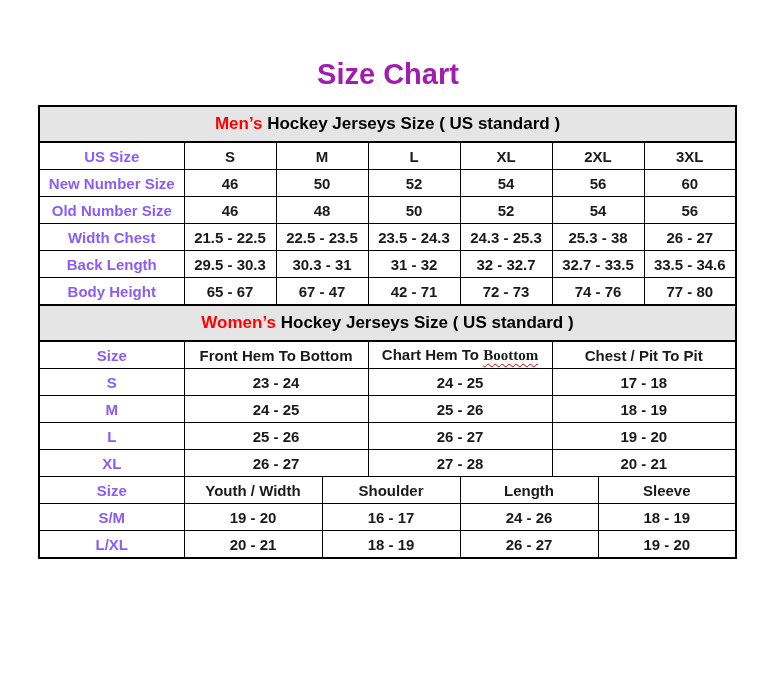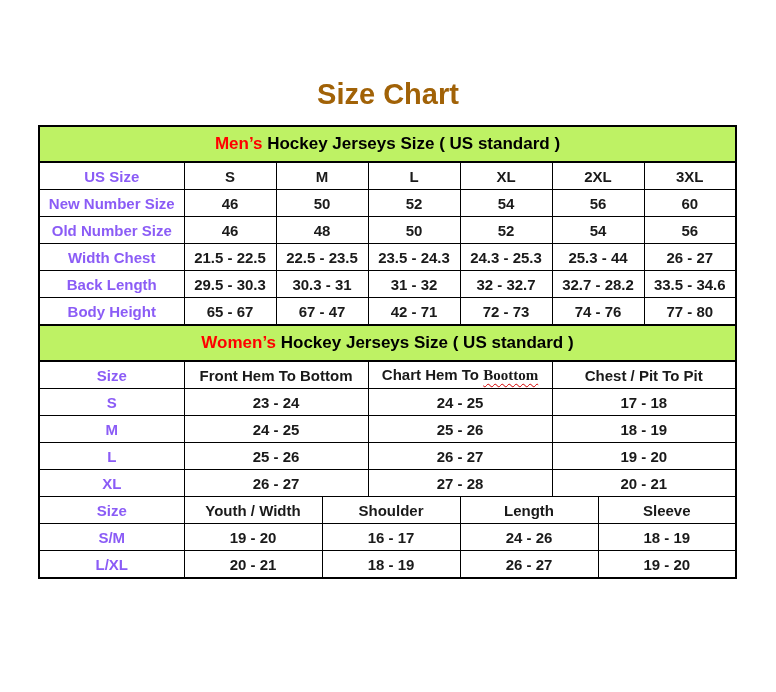--- a/index.html
+++ b/index.html
@@ -1,35 +1,35 @@
 <!DOCTYPE html>
 <html><head>
 <meta charset="utf-8">
 <style>
   html,body{margin:0;padding:0;}
   body{
     width:776px;height:692px;background:#ffffff;overflow:hidden;
     font-family:"Liberation Sans", sans-serif;
   }
   .title{
-    margin:78px 0 14px 0;text-align:center;
-    font-size:29px;font-weight:bold;color:#a16207;letter-spacing:0px;
+    margin:58px 0 14px 0;text-align:center;
+    font-size:29px;font-weight:bold;color:#a21caf;letter-spacing:0px;
   }
   .chart-wrap{margin-left:38px;width:699px;}
   table.size-chart{
     width:699px;border-collapse:collapse;table-layout:fixed;
     border:2px solid #000;
   }
   td{
     border:1px solid #000;text-align:center;vertical-align:middle;
     font-weight:bold;color:#1a1a1a;font-size:15px;height:26px;
     padding:0 2px;overflow:hidden;white-space:nowrap;
   }
   tr.band td{
-    background:#bef264;border:2px solid #000;height:34px;font-size:17px;color:#000;
+    background:#e5e5e5;border:2px solid #000;height:34px;font-size:17px;color:#000;
   }
   tr.band .red{color:#ff0000;}
   td.lbl{font-weight:bold;color:#8b5cf6;}
   .squiggle{
     text-decoration:underline;
     text-decoration-style:wavy;
     text-decoration-color:#d40000;
     text-decoration-thickness:1px;
     text-underline-offset:3px;
     font-family:Liberation Serif, serif;
@@ -77,30 +77,30 @@
       <td colspan="2">52</td>
       <td colspan="2">54</td>
       <td colspan="2">56</td>
     </tr>
     <tr>
       <td class="lbl">Width Chest</td>
       <td colspan="2">21.5 - 22.5</td>
       <td colspan="2">22.5 - 23.5</td>
       <td colspan="2">23.5 - 24.3</td>
       <td colspan="2">24.3 - 25.3</td>
-      <td colspan="2">25.3 - 44</td>
+      <td colspan="2">25.3 - 38</td>
       <td colspan="2">26 - 27</td>
     </tr>
     <tr>
       <td class="lbl">Back Length</td>
       <td colspan="2">29.5 - 30.3</td>
       <td colspan="2">30.3 - 31</td>
       <td colspan="2">31 - 32</td>
       <td colspan="2">32 - 32.7</td>
-      <td colspan="2">32.7 - 28.2</td>
+      <td colspan="2">32.7 - 33.5</td>
       <td colspan="2">33.5 - 34.6</td>
     </tr>
     <tr>
       <td class="lbl">Body Height</td>
       <td colspan="2">65 - 67</td>
       <td colspan="2">67 - 47</td>
       <td colspan="2">42 - 71</td>
       <td colspan="2">72 - 73</td>
       <td colspan="2">74 - 76</td>
       <td colspan="2">77 - 80</td>

